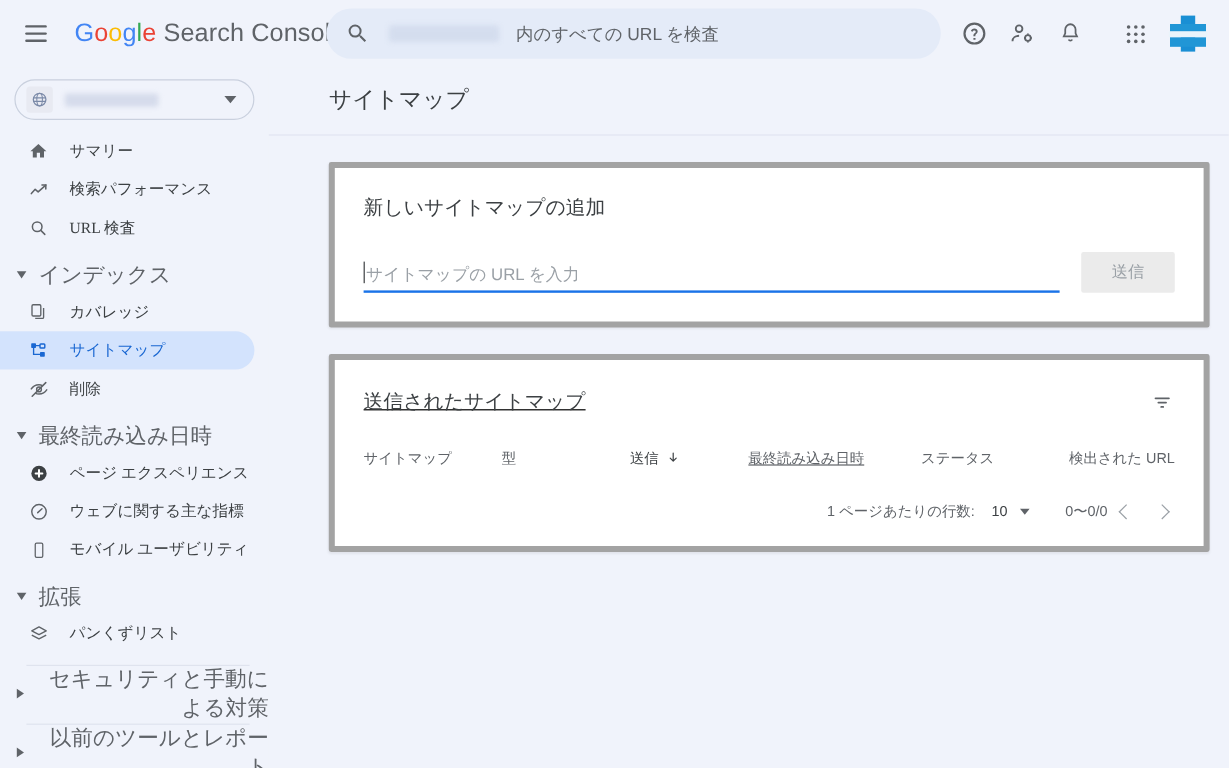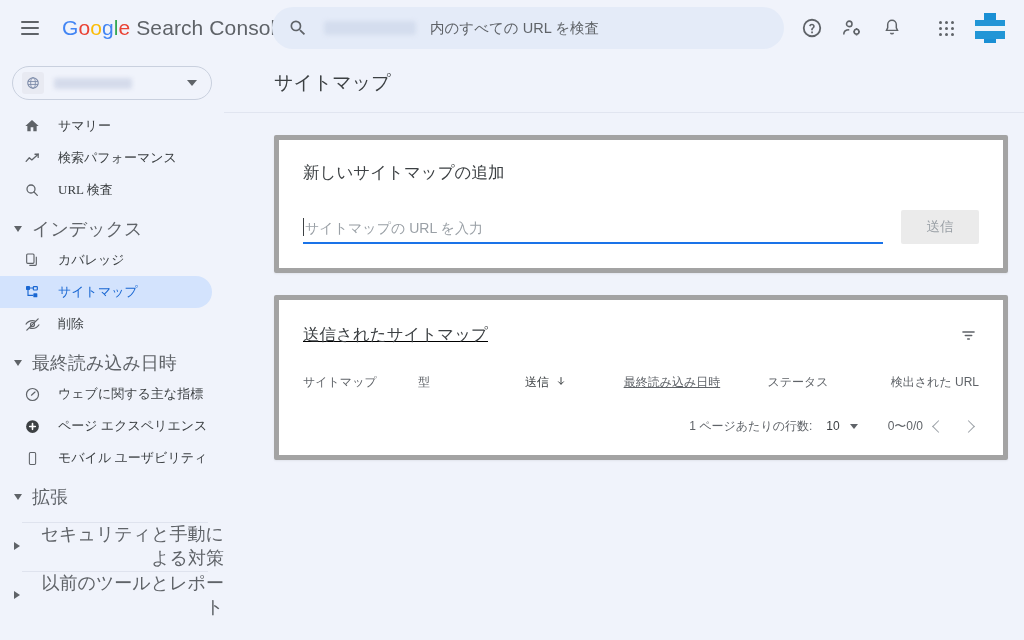--- a/index.html
+++ b/index.html
@@ -294,48 +294,59 @@
     </div>
 
     <div class="section">
       <span class="tri-down"></span>
       <span>最終読み込み日時</span>
     </div>
     <div>
       <div class="navitem">
         <span class="ico">
           <svg width="17" height="17" viewBox="0 0 24 24">
+              <circle cx="12" cy="12" r="9" fill="#3c4043"></circle>
+              <path stroke="#fff" stroke-width="2.3" stroke-linecap="round" d="M12 8v8M8 12h8"></path>
+            </svg>
+        </span>
+        <span class="lbl">ページ エクスペリエンス</span>
+      </div>
+      <div class="navitem">
+        <span class="ico">
+          <svg width="17" height="17" viewBox="0 0 24 24">
               <circle cx="12" cy="12" r="8.5" fill="none" stroke="#5f6368" stroke-width="1.7"></circle>
               <path stroke="#5f6368" stroke-width="1.7" stroke-linecap="round" d="M15.5 8.5L10.5 13"></path>
             </svg>
         </span>
         <span class="lbl">ウェブに関する主な指標</span>
-      </div>
-      <div class="navitem">
-        <span class="ico">
-          <svg width="17" height="17" viewBox="0 0 24 24">
-              <circle cx="12" cy="12" r="9" fill="#3c4043"></circle>
-              <path stroke="#fff" stroke-width="2.3" stroke-linecap="round" d="M12 8v8M8 12h8"></path>
-            </svg>
-        </span>
-        <span class="lbl">ページ エクスペリエンス</span>
       </div>
       <div class="navitem">
         <span class="ico">
           <svg width="15" height="15" viewBox="0 0 24 24">
               <rect x="7" y="2.5" width="10" height="19" rx="1.8" fill="none" stroke="#5f6368" stroke-width="1.7"></rect>
             </svg>
         </span>
         <span class="lbl">モバイル ユーザビリティ</span>
       </div>
     </div>
 
     <div class="section">
       <span class="tri-down"></span>
       <span>拡張</span>
+    </div>
+    <div>
+      <div class="navitem">
+        <span class="ico">
+          <svg width="17" height="17" viewBox="0 0 24 24">
+              <path fill="none" stroke="#5f6368" stroke-width="1.6" stroke-linejoin="round" d="M12 3.5L3.5 8 12 12.5 20.5 8z"></path>
+              <path fill="none" stroke="#5f6368" stroke-width="1.6" stroke-linejoin="round" d="M3.5 13L12 17.5 20.5 13"></path>
+            </svg>
+        </span>
+        <span class="lbl">パンくずリスト</span>
+      </div>
     </div>
 
     <div class="divider"></div>
     <div class="section">
       <span class="tri-right"></span>
       <span>セキュリティと手動による対策</span>
     </div>
 
     <div class="divider"></div>
     <div class="section">

